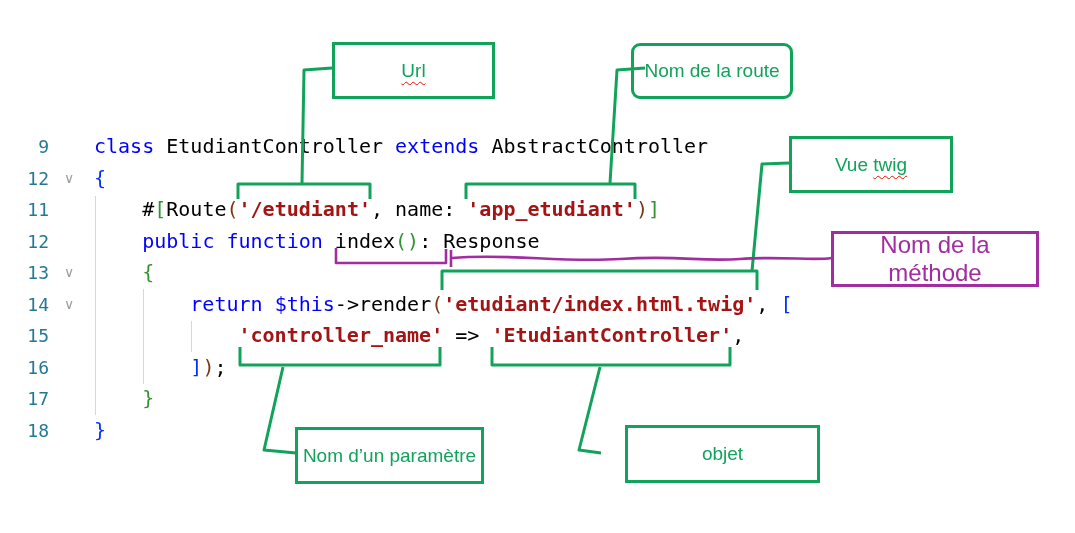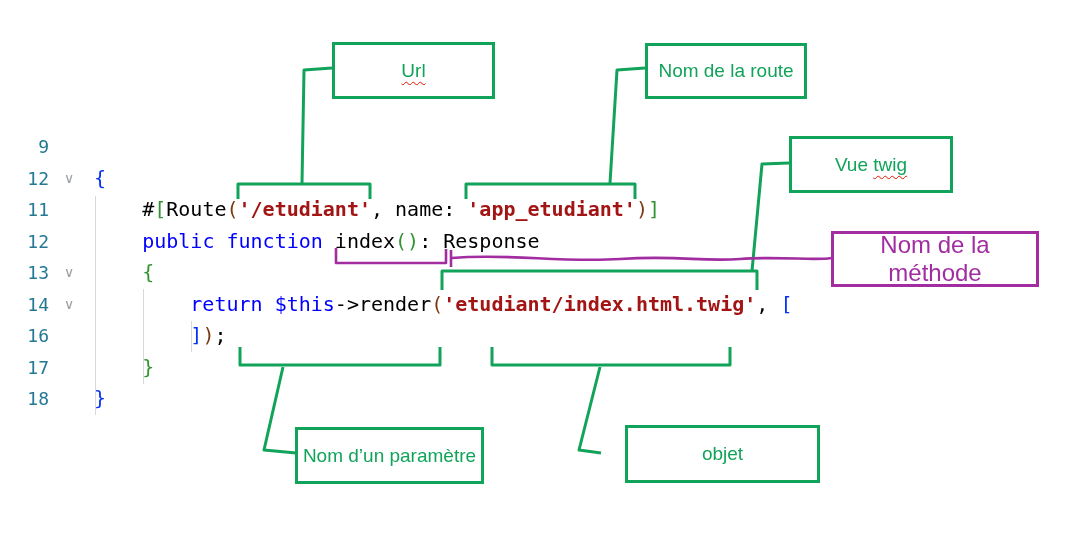--- a/index.html
+++ b/index.html
@@ -30,47 +30,48 @@
   #guide-2{left:143px;top:289px;height:95px;}
   #guide-3{left:191px;top:321px;height:31px;}
   
   .ann-box{
     position:absolute;display:flex;align-items:center;justify-content:center;
     border:3px solid var(--ann-green);color:var(--ann-green);
     font-size:19px;background:transparent;text-align:center;
   }
   .ann-box.purple{border-color:var(--ann-purple);color:var(--ann-purple);font-size:24px;}
   #url-box{left:332px;top:42px;width:157px;height:51px;}
-  #route-box{left:645px;top:43px;width:156px;height:50px;}
+  #route-box{left:631px;top:43px;width:156px;height:50px;border-radius:9px;}
   #twig-box{left:789px;top:136px;width:158px;height:51px;}
   #methode-box{left:831px;top:231px;width:202px;height:50px;}
   #parametre-box{left:295px;top:427px;width:183px;height:51px;align-items:center;}
   #objet-box{left:625px;top:425px;width:189px;height:52px;}
   .squiggle{
     text-decoration-line:underline;text-decoration-style:wavy;
     text-decoration-color:var(--squiggle);text-decoration-thickness:1px;
     text-underline-offset:4px;
   }
   
   #annotation-lines{position:absolute;left:0;top:0;pointer-events:none;}
   .green-line{stroke:var(--ann-green);stroke-width:3;fill:none;stroke-linejoin:round;}
   .purple-line{stroke:var(--ann-purple);stroke-width:2.6;fill:none;stroke-linejoin:round;}
 </style>
 </head>
 <body>
 
 <div id="screen" style="--ann-green: #12a35b; --ann-purple: #a12da1; --squiggle: #e51400; --kw: #0000ff; --str: #a31515; --num: #237893; --b1: #0431fa; --b2: #319331; --b3: #7b3814;">
 
   <div id="code-block">
-      <div class="code-row"><span class="ln">9</span><span class="gutter"></span></div>
+      <div class="code-row"><span class="ln">9</span><span class="gutter"></span><span class="src"><span class="tok-kw">class</span><span class="tok-tx"> EtudiantController </span><span class="tok-kw">extends</span><span class="tok-tx"> AbstractController</span></span></div>
       <div class="code-row"><span class="ln">12</span><span class="gutter">∨</span><span class="src"><span class="tok-b1">{</span></span></div>
       <div class="code-row"><span class="ln">11</span><span class="gutter"></span><span class="src"><span class="tok-tx">    #</span><span class="tok-b2">[</span><span class="tok-tx">Route</span><span class="tok-b3">(</span><span class="tok-st">'/etudiant'</span><span class="tok-tx">, name: </span><span class="tok-st">'app_etudiant'</span><span class="tok-b3">)</span><span class="tok-b2">]</span></span></div>
       <div class="code-row"><span class="ln">12</span><span class="gutter"></span><span class="src"><span class="tok-tx">    </span><span class="tok-kw">public</span><span class="tok-tx"> </span><span class="tok-kw">function</span><span class="tok-tx"> index</span><span class="tok-b2">()</span><span class="tok-tx">: Response</span></span></div>
       <div class="code-row"><span class="ln">13</span><span class="gutter">∨</span><span class="src"><span class="tok-tx">    </span><span class="tok-b2">{</span></span></div>
       <div class="code-row"><span class="ln">14</span><span class="gutter">∨</span><span class="src"><span class="tok-tx">        </span><span class="tok-kw">return</span><span class="tok-tx"> </span><span class="tok-kw">$this</span><span class="tok-tx">-&gt;render</span><span class="tok-b3">(</span><span class="tok-st">'etudiant/index.html.twig'</span><span class="tok-tx">, </span><span class="tok-b1">[</span></span></div>
+      <div class="code-row"><span class="ln">15</span><span class="gutter"></span><span class="src"><span class="tok-tx">            </span><span class="tok-st">'controller_name'</span><span class="tok-tx"> =&gt; </span><span class="tok-st">'EtudiantController'</span><span class="tok-tx">,</span></span></div>
       <div class="code-row"><span class="ln">16</span><span class="gutter"></span><span class="src"><span class="tok-tx">        </span><span class="tok-b1">]</span><span class="tok-b3">)</span><span class="tok-tx">;</span></span></div>
       <div class="code-row"><span class="ln">17</span><span class="gutter"></span><span class="src"><span class="tok-tx">    </span><span class="tok-b2">}</span></span></div>
       <div class="code-row"><span class="ln">18</span><span class="gutter"></span><span class="src"><span class="tok-b1">}</span></span></div>
     </div>
   <div class="indent-guide" id="guide-1"></div>
   <div class="indent-guide" id="guide-2"></div>
   <div class="indent-guide" id="guide-3"></div>
 
   <div class="ann-box" id="url-box">
     <span class="squiggle">Url</span>

